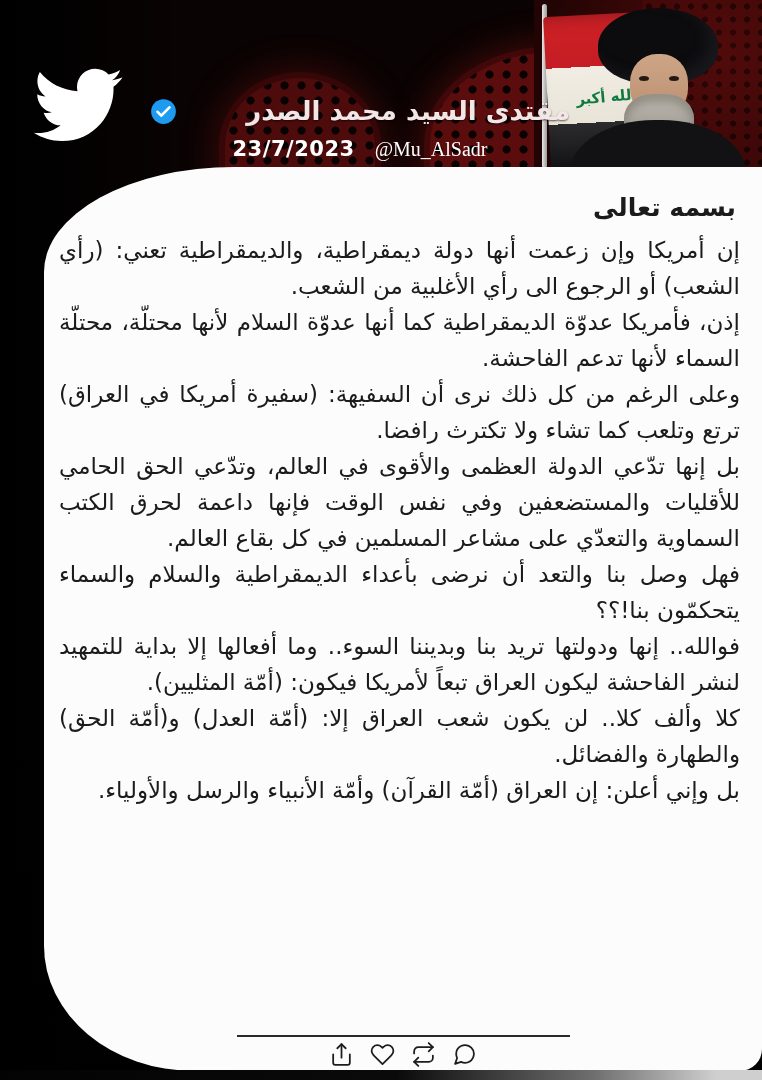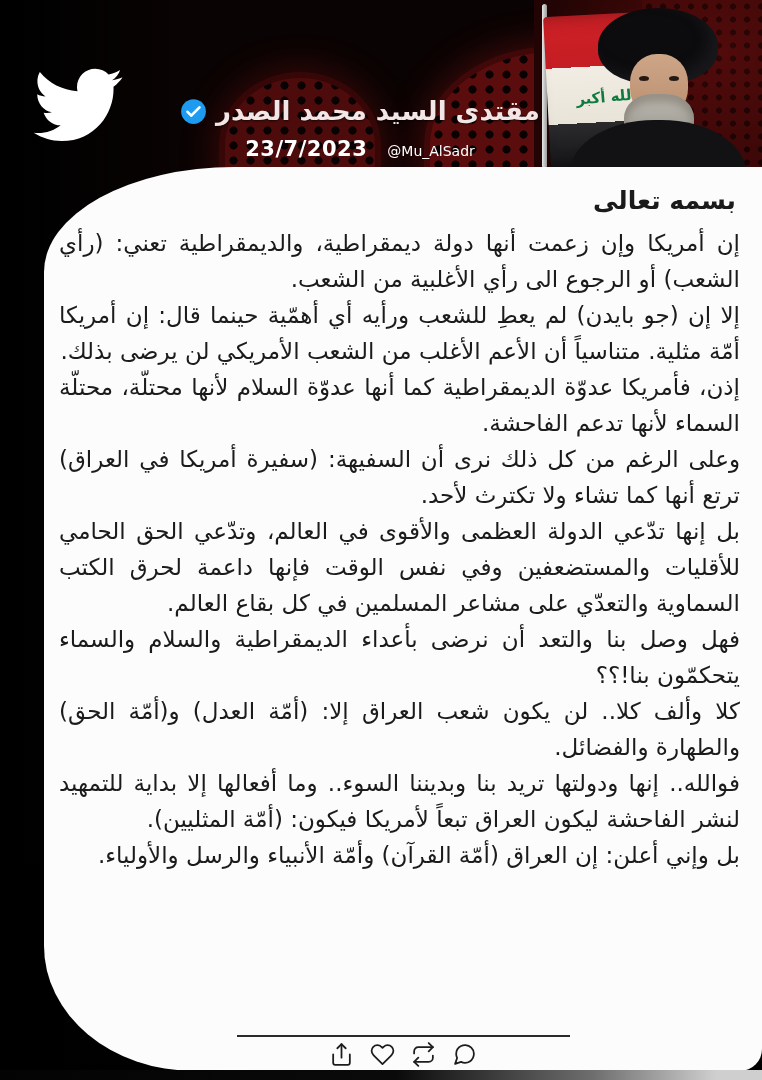--- a/index.html
+++ b/index.html
@@ -56,32 +56,32 @@
   .eye{position:absolute;top:22px;width:10px;height:5px;background:#241812;border-radius:50%;}
   .eye.l{left:9px;}.eye.r{right:9px;}
   .beard{position:absolute;right:68px;top:94px;width:70px;height:60px;
     background:linear-gradient(180deg,#c2beb5 0%,#8f8c84 85%);
     border-radius:42% 42% 52% 52%;box-shadow:inset 0 8px 8px rgba(70,60,50,.35);}
   .robe{position:absolute;right:16px;top:120px;width:176px;height:60px;background:#121214;
     border-radius:48% 48% 0 0 / 88% 88% 0 0;}
   
   .twitter-logo{position:absolute;left:22px;top:58px;width:110px;height:94px;}
   .name-row{position:absolute;left:150px;top:96px;width:420px;display:flex;
-    justify-content:center;align-items:center;gap:9px;direction:ltr;}
+    justify-content:space-between;align-items:center;gap:9px;direction:ltr;}
   .display-name{color:#f2e6e6;font-size:26px;font-weight:bold;white-space:nowrap;
     text-shadow:0 1px 2px rgba(0,0,0,.6);}
   .badge{width:27px;height:27px;flex:0 0 auto;}
   .meta-row{position:absolute;left:150px;top:137px;width:420px;display:flex;
     justify-content:center;align-items:baseline;gap:20px;direction:ltr;color:#fff;}
   .date{font-size:21px;font-weight:bold;letter-spacing:.5px;}
-  .handle{font-size:14px;}
+  .handle{font-size:20px;font-family:Liberation Serif, serif;}
   
   .card{position:absolute;left:44px;right:0;top:167px;bottom:9px;background:#fcfcfc;
     border-radius:190px 0 22px 150px / 105px 0 22px 125px;}
-  .card-inner{position:absolute;inset:0;padding:17px 22px 70px 15px;direction:rtl;
+  .card-inner{position:absolute;inset:0;padding:24px 22px 70px 15px;direction:rtl;
     color:#1b1b1b;overflow:hidden;}
   .basmala{font-size:25px;font-weight:bold;text-align:right;margin:2px 4px 10px 0;}
   .body p{margin:0;font-size:23px;font-weight:normal;line-height:36px;
     text-align:justify;}
   .card-footer{position:absolute;left:0;bottom:4px;width:100%;direction:ltr;}
   .sep-line{width:333px;height:2px;background:#2a2a2a;margin:0 auto;}
   .actions{display:flex;justify-content:center;align-items:center;gap:16px;
     margin-top:5px;direction:ltr;}
   .actions svg{display:block;}
 </style>
@@ -124,27 +124,26 @@
   <div class="meta-row">
     <span class="date">23/7/2023</span>
     <span class="handle">@Mu_AlSadr</span>
   </div>
 
   <div class="card">
     <div class="card-inner">
       <div class="basmala">بسمه تعالى</div>
       <div class="body">
         <p>إن أمريكا وإن زعمت أنها دولة ديمقراطية، والديمقراطية تعني: (رأي الشعب) أو الرجوع الى رأي الأغلبية من الشعب.</p>
-        <p>إلا إن (جو بايدن) لم يعطِ للشعب ورأيه أي أهمّية حينما قال: إن أمريكا أمّة مثلية. متناسياً أن الأعم الأغلب من الشعب الأمريكي لن يرضى بذلك.</p>
         <p>إذن، فأمريكا عدوّة الديمقراطية كما أنها عدوّة السلام لأنها محتلّة، محتلّة السماء لأنها تدعم الفاحشة.</p>
-        <p>وعلى الرغم من كل ذلك نرى أن السفيهة: (سفيرة أمريكا في العراق) ترتع أنها كما تشاء ولا تكترث لأحد.</p>
+        <p>وعلى الرغم من كل ذلك نرى أن السفيهة: (سفيرة أمريكا في العراق) ترتع وتلعب كما تشاء ولا تكترث رافضا.</p>
         <p>بل إنها تدّعي الدولة العظمى والأقوى في العالم، وتدّعي الحق الحامي للأقليات والمستضعفين وفي نفس الوقت فإنها داعمة لحرق الكتب السماوية والتعدّي على مشاعر المسلمين في كل بقاع العالم.</p>
         <p>فهل وصل بنا والتعد أن نرضى بأعداء الديمقراطية والسلام والسماء يتحكمّون بنا!؟؟</p>
+        <p>فوالله.. إنها ودولتها تريد بنا وبديننا السوء.. وما أفعالها إلا بداية للتمهيد لنشر الفاحشة ليكون العراق تبعاً لأمريكا فيكون: (أمّة المثليين).</p>
         <p>كلا وألف كلا.. لن يكون شعب العراق إلا: (أمّة العدل) و(أمّة الحق) والطهارة والفضائل.</p>
-        <p>فوالله.. إنها ودولتها تريد بنا وبديننا السوء.. وما أفعالها إلا بداية للتمهيد لنشر الفاحشة ليكون العراق تبعاً لأمريكا فيكون: (أمّة المثليين).</p>
         <p>بل وإني أعلن: إن العراق (أمّة القرآن) وأمّة الأنبياء والرسل والأولياء.</p>
       </div>
 
     </div>
 
     <div class="card-footer">
       <div class="sep-line"></div>
       <div class="actions">
         <svg width="25" height="25" viewBox="0 0 24 24" fill="none" stroke="#1d1d1d" stroke-width="1.7" stroke-linecap="round" stroke-linejoin="round">
           <path d="M4 12v8a2 2 0 0 0 2 2h12a2 2 0 0 0 2-2v-8"></path>

